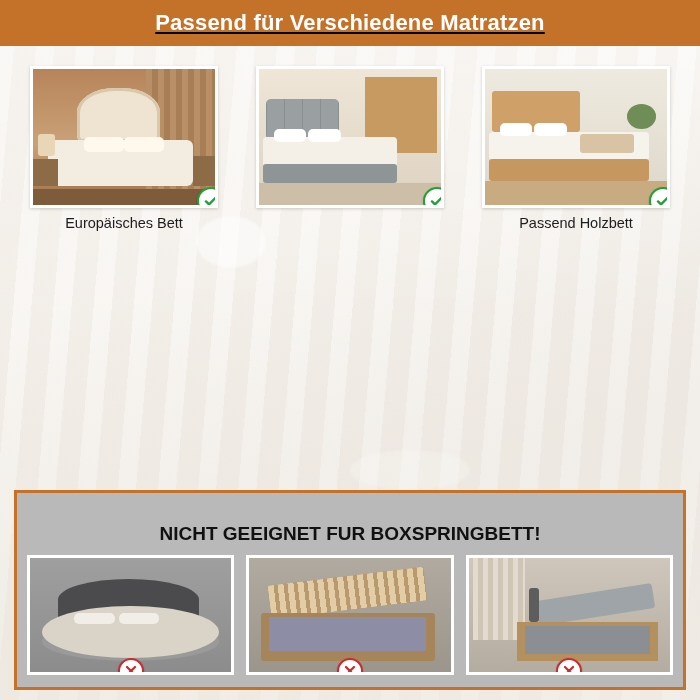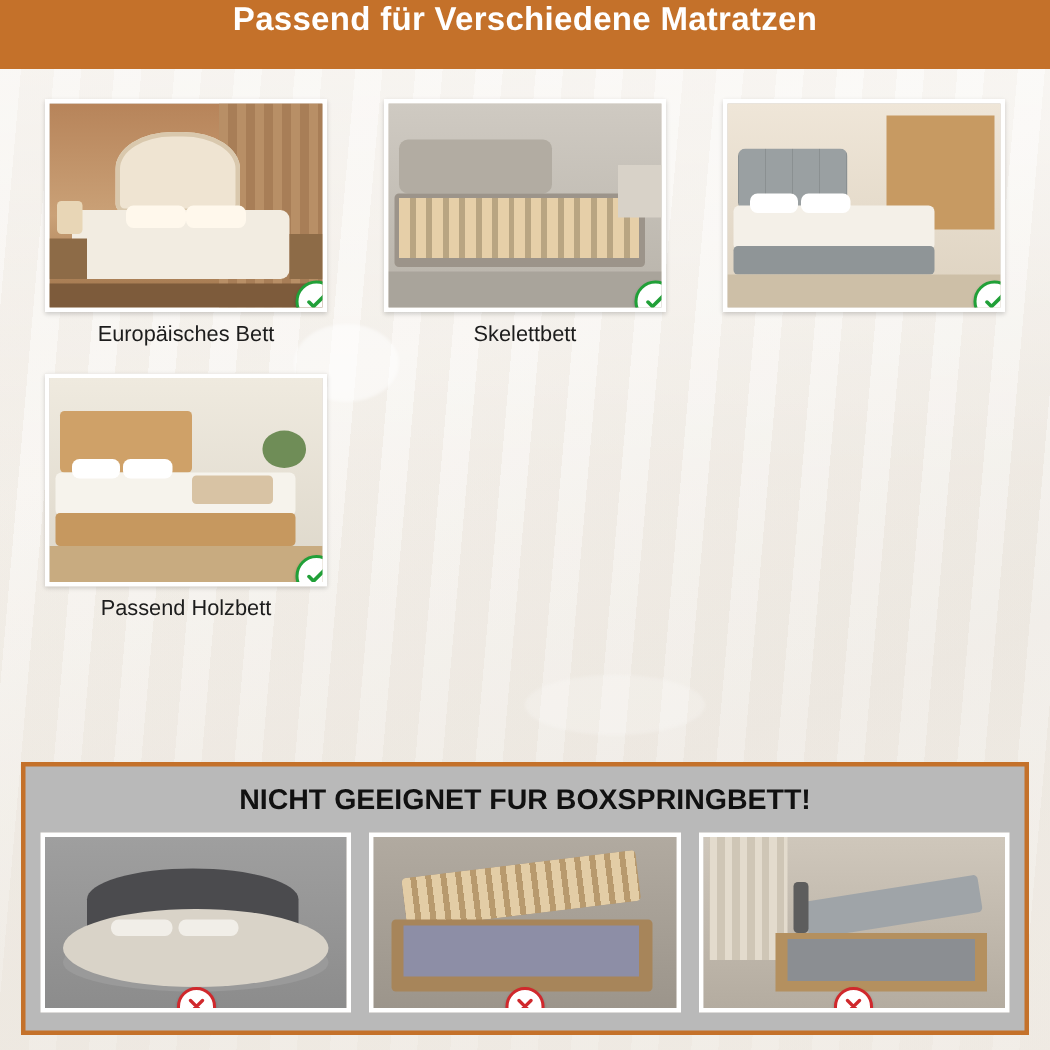--- a/index.html
+++ b/index.html
@@ -35,21 +35,23 @@
     background: rgba(255,255,255,0.5);
     filter: blur(1px);
   }
 
   
   .header {
     position: relative;
     height: 46px;
     background: #c4712a;
     display: flex;
+    align-items: center;
     justify-content: center;
+    text-decoration: underline;
   }
   .header-title {
     color: #ffffff;
     font-size: 22px;
     font-weight: bold;
     letter-spacing: 0.2px;
     text-align: center;
   }
 
   
@@ -101,21 +103,21 @@
   .check svg { display: block; }
 
   
   .warn-panel {
     position: absolute;
     left: 14px;
     right: 14px;
     bottom: 10px;
     background: #b9b9b9;
     border: 3px solid #c4712a;
-    padding: 10px 10px 12px 10px;
+    padding: 28px 10px 12px 10px;
     box-sizing: border-box;
   }
   .warn-title {
     text-align: center;
     font-size: 19px;
     font-weight: bold;
     color: #111111;
     margin: 2px 0 10px 0;
   }
   .warn-grid {
@@ -274,38 +276,20 @@
         <div class="check">
           <svg width="16" height="16" viewBox="0 0 16 16">
               <path d="M3 8.4l3 3 7-7" stroke="#21a038" stroke-width="2.4" fill="none" stroke-linecap="round" stroke-linejoin="round"></path>
             </svg>
         </div>
       </div>
       <div class="caption">Europäisches Bett</div>
     </div>
 
 
-    <div class="cell">
-      <div class="photo">
-        <div class="scene s3">
-          <div class="s-wall"></div>
-          <div class="r hb"></div>
-          <div class="r frame"></div>
-          <div class="r slats"></div>
-          <div class="r nstand" style="right:0;top:30%;width:16%;height:26%;"></div>
-          <div class="r floor"></div>
-        </div>
-        <div class="check">
-          <svg width="16" height="16" viewBox="0 0 16 16">
-              <path d="M3 8.4l3 3 7-7" stroke="#21a038" stroke-width="2.4" fill="none" stroke-linecap="round" stroke-linejoin="round"></path>
-            </svg>
-        </div>
-      </div>
-      <div class="caption">Skelettbett</div>
-    </div>
 
     <div class="cell">
       <div class="photo">
         <div class="scene s4">
           <div class="s-wall"></div>
           <div class="r cab"></div>
           <div class="r hb"></div>
           <div class="r bed"></div>
           <div class="r base"></div>
           <div class="r pil" style="left:8%;top:44%;width:18%;height:10%;"></div>

